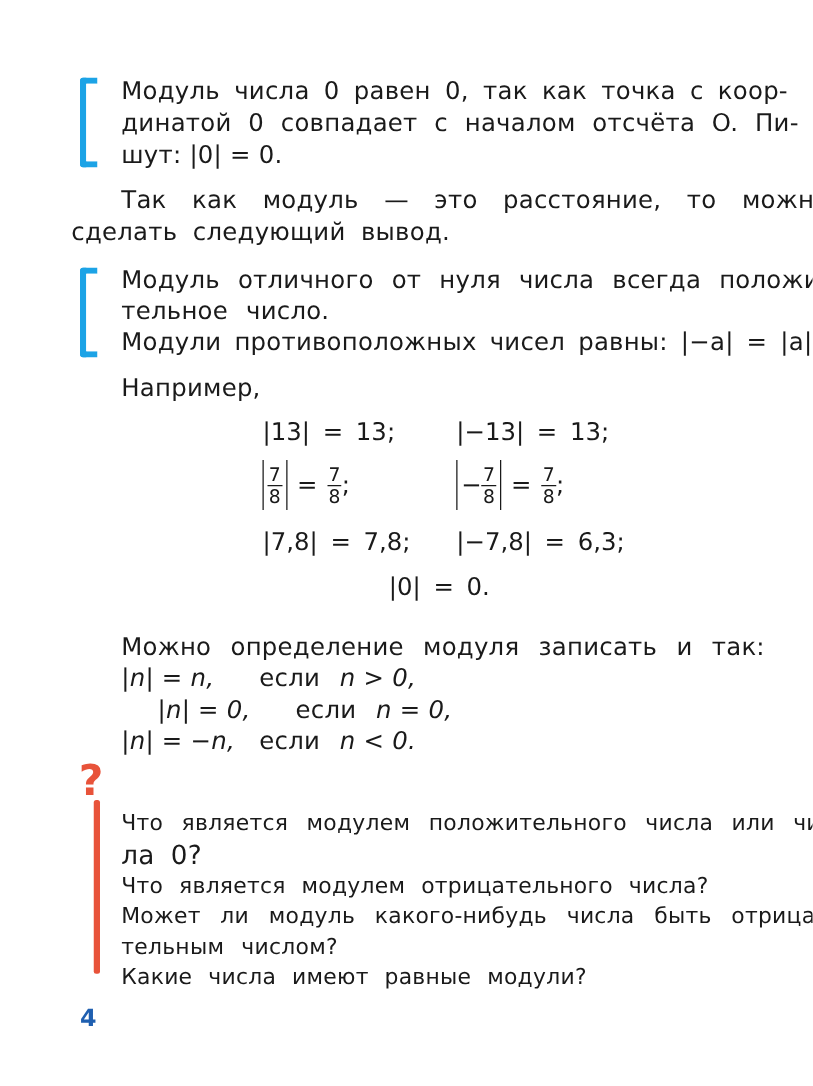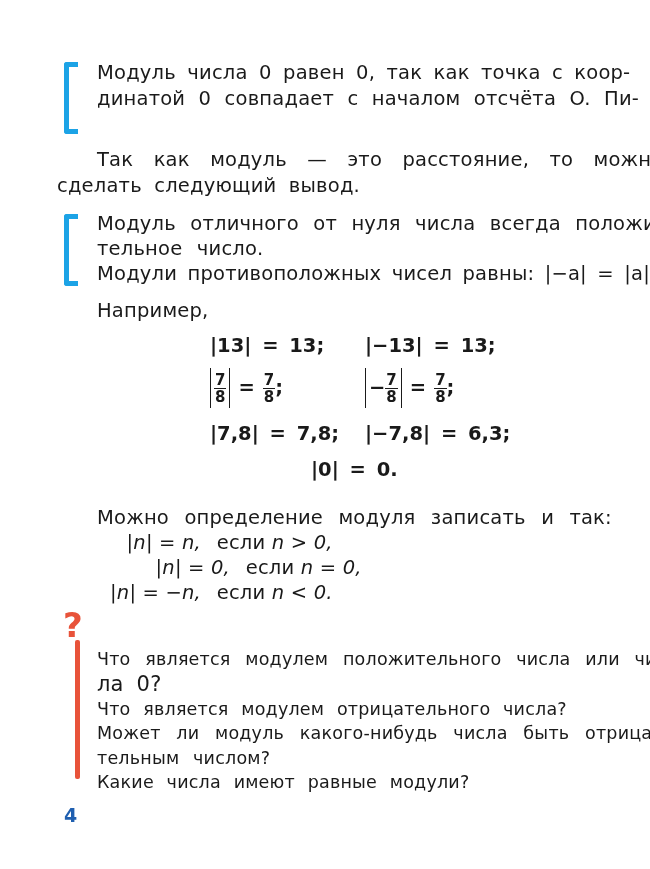--- a/index.html
+++ b/index.html
@@ -1,48 +1,49 @@
 <!DOCTYPE html>
 <html><head>
   <meta charset="utf-8">
   <style>
     html, body { margin: 0; padding: 0; background: #ffffff; }
     body {
       width: 650px; height: 869px; position: relative; overflow: hidden;
       font-family: "DejaVu Sans", sans-serif; color: #1a1a1a;
     }
-    .page { position: absolute; left: 0; top: 0; width: 650px; height: 869px; text-align: right; }
+    .page { position: absolute; left: 0; top: 0; width: 650px; height: 869px; }
     .line {
       position: absolute; font-size: 19.5px; line-height: 24px; white-space: nowrap;
       letter-spacing: 0.2px;
     }
     .bracket {
       position: absolute; width: 9px; border: 5px solid #1ca3e6; border-right: none;
       border-radius: 3px 0 0 3px;
     }
     .bracket::before, .bracket::after { content: ""; }
     .it { font-style: italic; }
     .frac { display: inline-flex; flex-direction: column; align-items: center; vertical-align: middle; font-size: 15px; line-height: 16px; }
     .frac .num { border-bottom: 1.2px solid #1a1a1a; padding: 0 1px; }
     .abs-tall { display: inline-flex; align-items: center; border-left: 1.6px solid #1a1a1a; border-right: 1.6px solid #1a1a1a; padding: 0 3px; height: 40px; vertical-align: middle; }
-    .expr { position: absolute; font-size: 19.5px; line-height: 24px; white-space: nowrap; font-weight: bold; }
+    .expr { position: absolute; font-size: 19.5px; line-height: 24px; white-space: nowrap; }
     .q-line { position: absolute; width: 5px; background: #e8533a; border-radius: 2px; }
     .q-mark { position: absolute; color: #e8533a; font-weight: bold; font-size: 34px; line-height: 34px; font-family: "DejaVu Sans", sans-serif; }
     .page-num { position: absolute; color: #1f5fb0; font-weight: bold; font-size: 19px; }
   </style>
 </head>
 <body>
 
 <div class="page">
 
   <div class="bracket" style="left:64px; top:62px; height:62px;"></div>
   <div class="line" style="left:97px; top:61px; width:506px; word-spacing:5px;">Модуль числа 0 равен 0, так как точка с коор-</div>
   <div class="line" style="left:97px; top:87px; width:506px; word-spacing:7px;">
     <span>динатой 0 совпадает с началом отсчёта O. Пи-</span>
   </div>
+  <div class="line" style="left:97px; top:112px;">шут:  |0| = 0.</div>
 
   <div class="line" style="left:97px; top:148px; word-spacing:14px;">Так как модуль — это расстояние, то можно</div>
   <div class="line" style="left:57px; top:174px; word-spacing:6px;">сделать следующий вывод.</div>
 
   <div class="bracket" style="left:64px; top:214px; height:62px;"></div>
   <div class="line" style="left:97px; top:212px; word-spacing:8px;">Модуль отличного от нуля числа всегда положи-</div>
   <div class="line" style="left:97px; top:237px; word-spacing:8px;">тельное число.</div>
   <div class="line" style="left:97px; top:262px; word-spacing:4px;">Модули противоположных чисел равны: |−a| = |a|.</div>
 
   <div class="line" style="left:97px; top:299px;">Например,</div>

